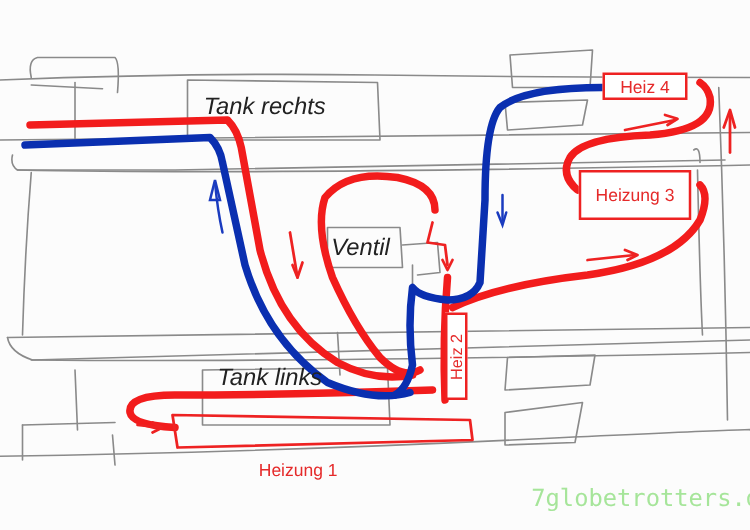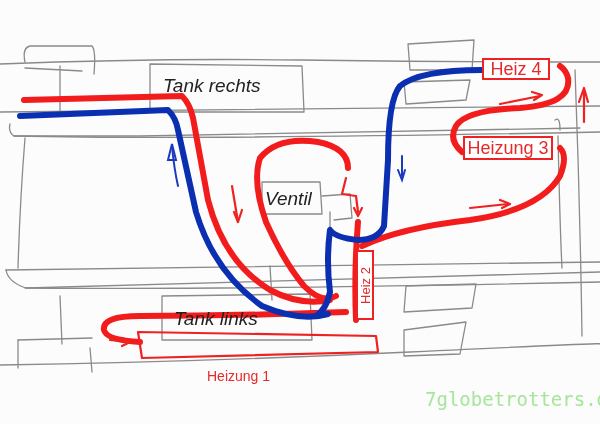--- a/index.html
+++ b/index.html
@@ -8,21 +8,21 @@
     background: #fcfcfc;
     font-family: "Liberation Sans", sans-serif;
   }
   svg { position: absolute; left: 0; top: 0; }
   .sketch { fill: none; stroke: #8a8a8a; stroke-width: 1.3; stroke-linecap: round; stroke-linejoin: round; }
   .pipe-red { fill: none; stroke: #f21c1c; stroke-width: 6; stroke-linecap: round; stroke-linejoin: round; }
   .pipe-blue { fill: none; stroke: #0a2fb0; stroke-width: 6; stroke-linecap: round; stroke-linejoin: round; }
   .thin-red { fill: none; stroke: #ee2222; stroke-width: 2.2; stroke-linecap: round; stroke-linejoin: round; }
   .thin-blue { fill: none; stroke: #1a3bbf; stroke-width: 2; stroke-linecap: round; }
   .label-black { position: absolute; color: #222; font-size: 19px; white-space: nowrap; font-style: italic; }
-  .label-red { position: absolute; color: #e52a2a; font-size: 18px; white-space: nowrap; }
+  .label-red { position: absolute; color: #e52a2a; font-size: 14px; white-space: nowrap; }
   .heater-box { position: absolute; border: 2px solid #ee2222; background: #fff; box-sizing: border-box;
     display: flex; align-items: center; justify-content: center; }
   .watermark { position: absolute; left: 425px; top: 388px; font-family: "DejaVu Sans Mono", monospace;
     font-size: 19px; color: #a6e59a; white-space: nowrap; }
 </style>
 </head>
 <body>
 
 <div id="canvas">
 
@@ -106,30 +106,30 @@
       <path class="thin-red" d="M122 338 L130 342 L122 346"></path>
 
       <path class="thin-red" d="M346 178 L342 194 L356 196 L358 212"></path>
       <path class="thin-red" d="M354 208 L358 216 L362 208"></path>
 
       <path class="thin-red" d="M138 332 L376 336 L378 352 L142 358 Z"></path>
     </g>
   </svg>
 
   <div class="label-black" style="left:163px; top:75px;">Tank rechts</div>
-  <div class="label-black" style="left:174px; top:308px;">Tank links</div>
+  <div class="label-black" style="left:174px; top:292px;">Tank links</div>
   <div class="label-black" style="left:265px; top:188px;">Ventil</div>
 
   <div class="label-red" style="left:207px; top:341px; font-size:14px;margin-top:27px;">Heizung 1</div>
 
   <div class="heater-box" style="left:356px; top:250px; width:18px; height:70px;">
     <span class="label-red" style="position:static; transform:rotate(-90deg); display:inline-block; font-size:13px;">Heiz 2</span>
   </div>
 
-  <div class="heater-box" style="left:463px; top:136px; width:90px; height:24px;">
+  <div class="heater-box" style="left:463px; top:136px; width:90px; height:40px;">
     <span class="label-red" style="position:static;">Heizung 3</span>
   </div>
 
   <div class="heater-box" style="left:482px; top:58px; width:68px; height:22px;">
     <span class="label-red" style="position:static;">Heiz 4</span>
   </div>
 
   <div class="watermark">7globetrotters.de</div>
 </div>
 

